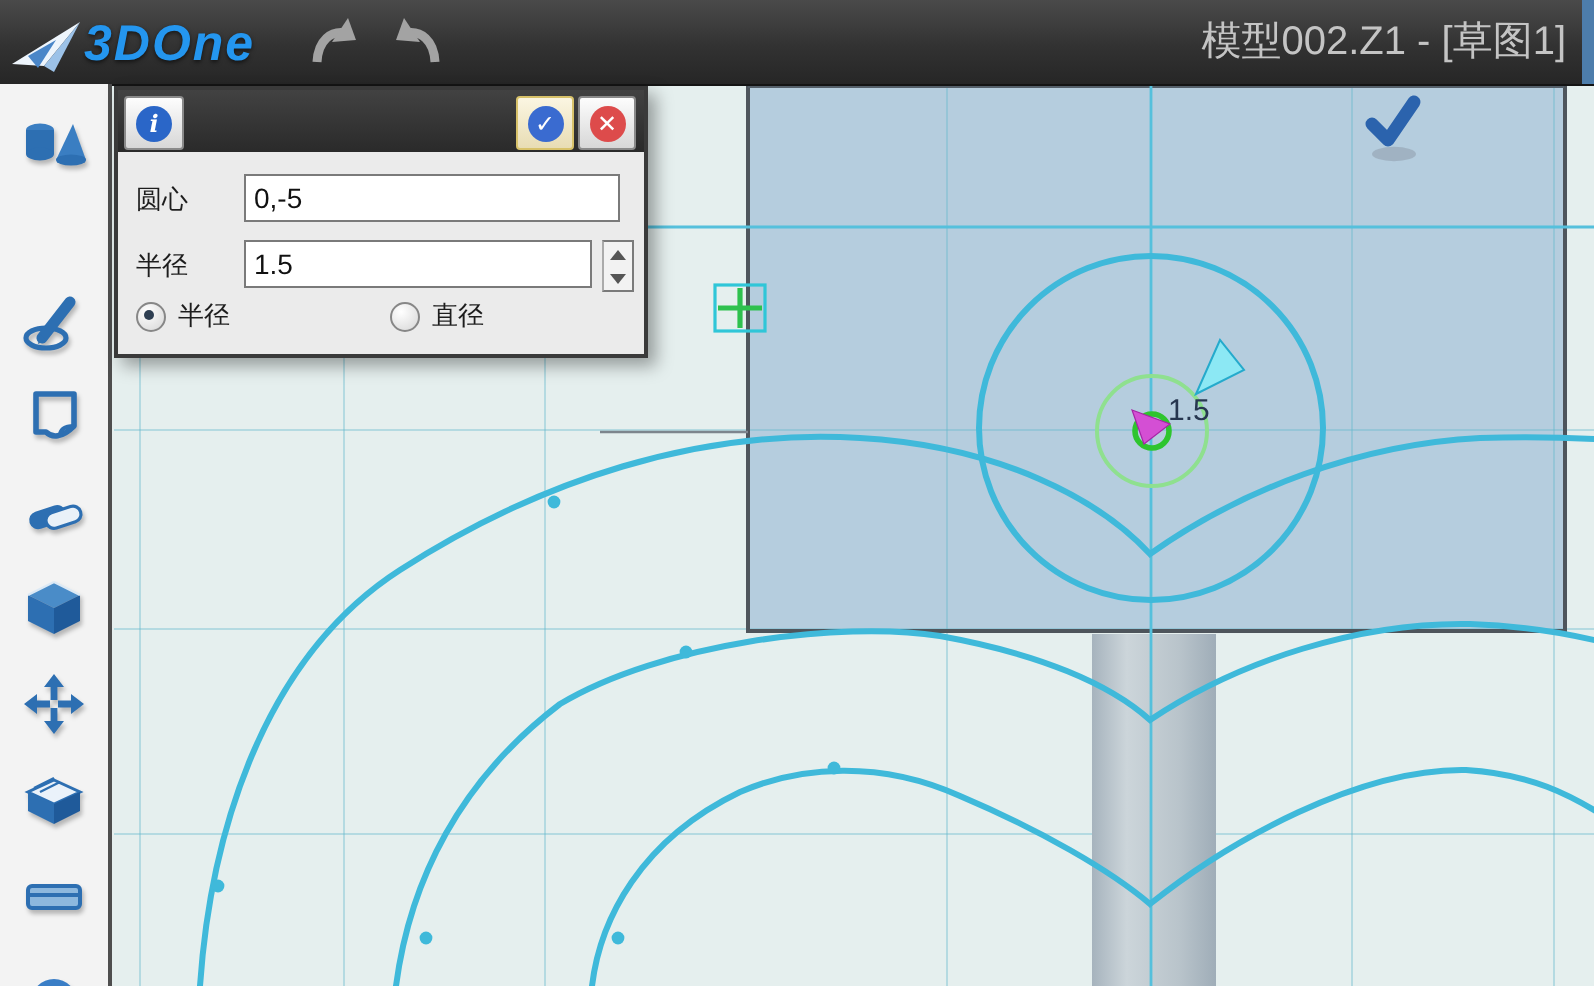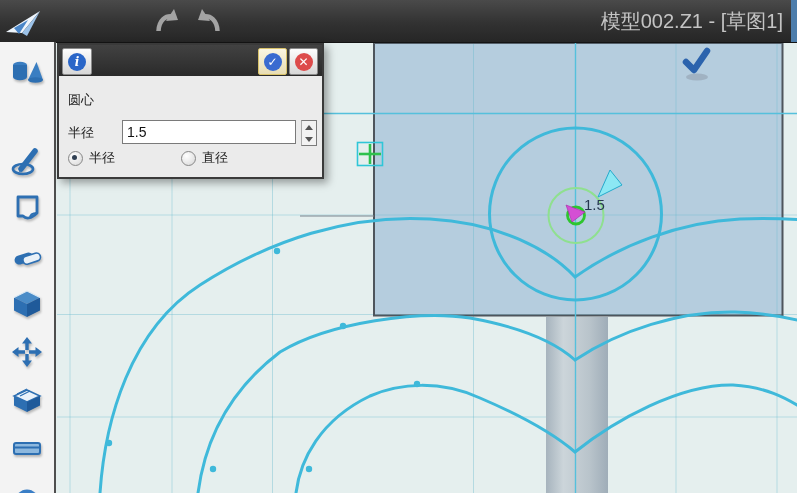--- a/index.html
+++ b/index.html
@@ -126,20 +126,21 @@
   </g>
 </svg>
 
 <div class="abs" id="topbar">
   <div class="abs" id="logo">
     <svg width="38" height="30" viewBox="0 0 38 30">
       <polygon points="2,25 36,4 18,26" fill="#eef5fc"></polygon>
       <polygon points="18,26 36,4 23,29" fill="#9cc2e8"></polygon>
       <polygon points="10,21 24,13 15,27" fill="#4a86c8"></polygon>
     </svg>
+    <span id="logo-text">3DOne</span>
   </div>
   <svg class="abs tb-btn" style="left:150px;" viewBox="0 0 34 28">
     <path d="M25,9 C15,6 9,13 8.5,23" fill="none" stroke="#a3a3a3" stroke-width="4.5"></path>
     <polygon points="28,12 16,13 24,1" fill="#a3a3a3"></polygon>
   </svg>
   <svg class="abs tb-btn" style="left:192px;" viewBox="0 0 34 28">
     <path d="M9,9 C19,6 25,13 25.5,23" fill="none" stroke="#a3a3a3" stroke-width="4.5"></path>
     <polygon points="6,12 18,13 10,1" fill="#a3a3a3"></polygon>
   </svg>
   <div class="abs" id="window-title">模型002.Z1 - [草图1]</div>
@@ -206,33 +207,34 @@
     </div>
     <div class="abs dlg-btn" id="ok-btn">
       <span class="glyph-circle" id="ok-glyph">✓</span>
     </div>
     <div class="abs dlg-btn" id="cancel-btn">
       <span class="glyph-circle" id="cancel-glyph">✕</span>
     </div>
   </div>
 
   <span class="abs dlg-label" style="left:9px;top:46px;text-align:right;">圆心</span>
+  <input class="dlg-input" style="top: 42px;" value="0,-5">
 
   <span class="abs dlg-label" style="left:9px;top:79px;">半径</span>
   <input class="dlg-input" style="top: 75px; width: 164px;" value="1.5">
   <div class="abs" id="spin">
     <div class="spin-b">
         <div class="tri-up"></div>
       </div>
     <div class="spin-b">
         <div class="tri-dn"></div>
       </div>
   </div>
 
   <div class="radio-row" style="left:9px;top:104px;">
     <span class="radio checked"></span>
     <span class="radio-label">半径</span>
   </div>
-  <div class="radio-row" style="left:122px;top:104px;">
+  <div class="radio-row" style="left:136px;top:104px;">
     <span class="radio"></span>
     <span class="radio-label">直径</span>
   </div>
 </div>
 
 </body></html>

